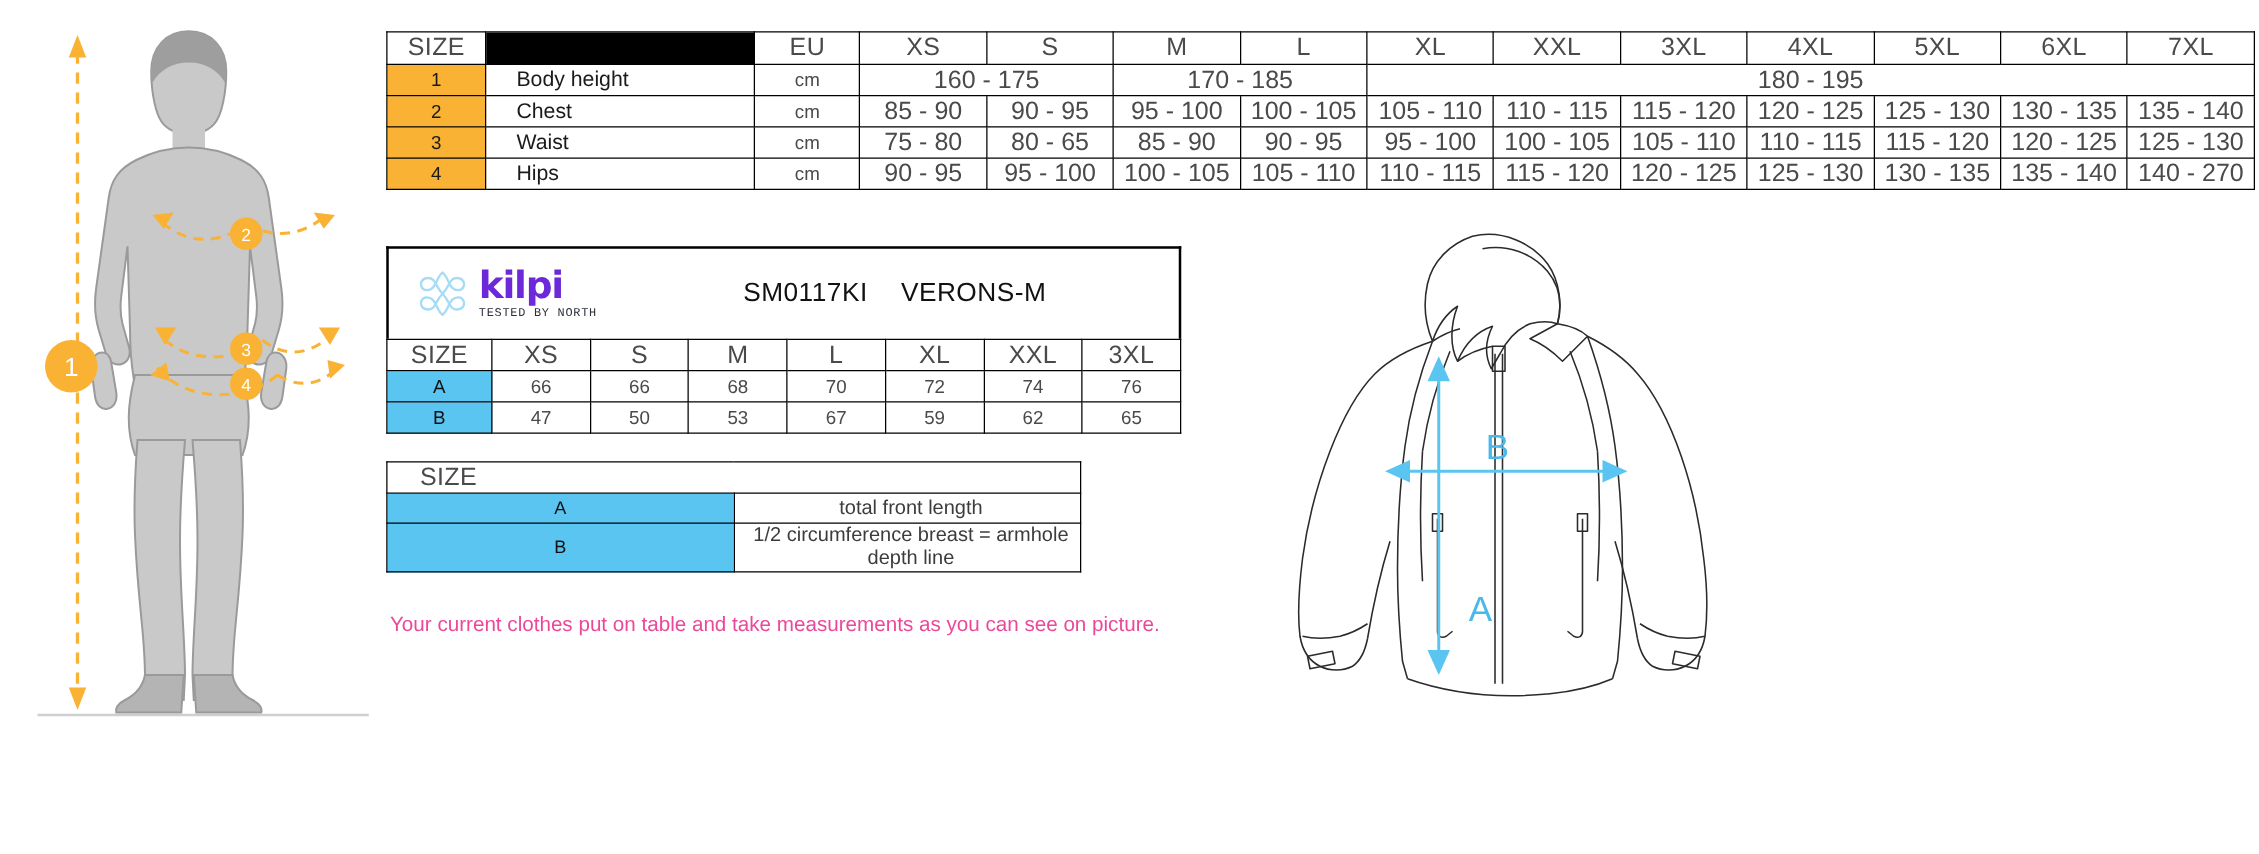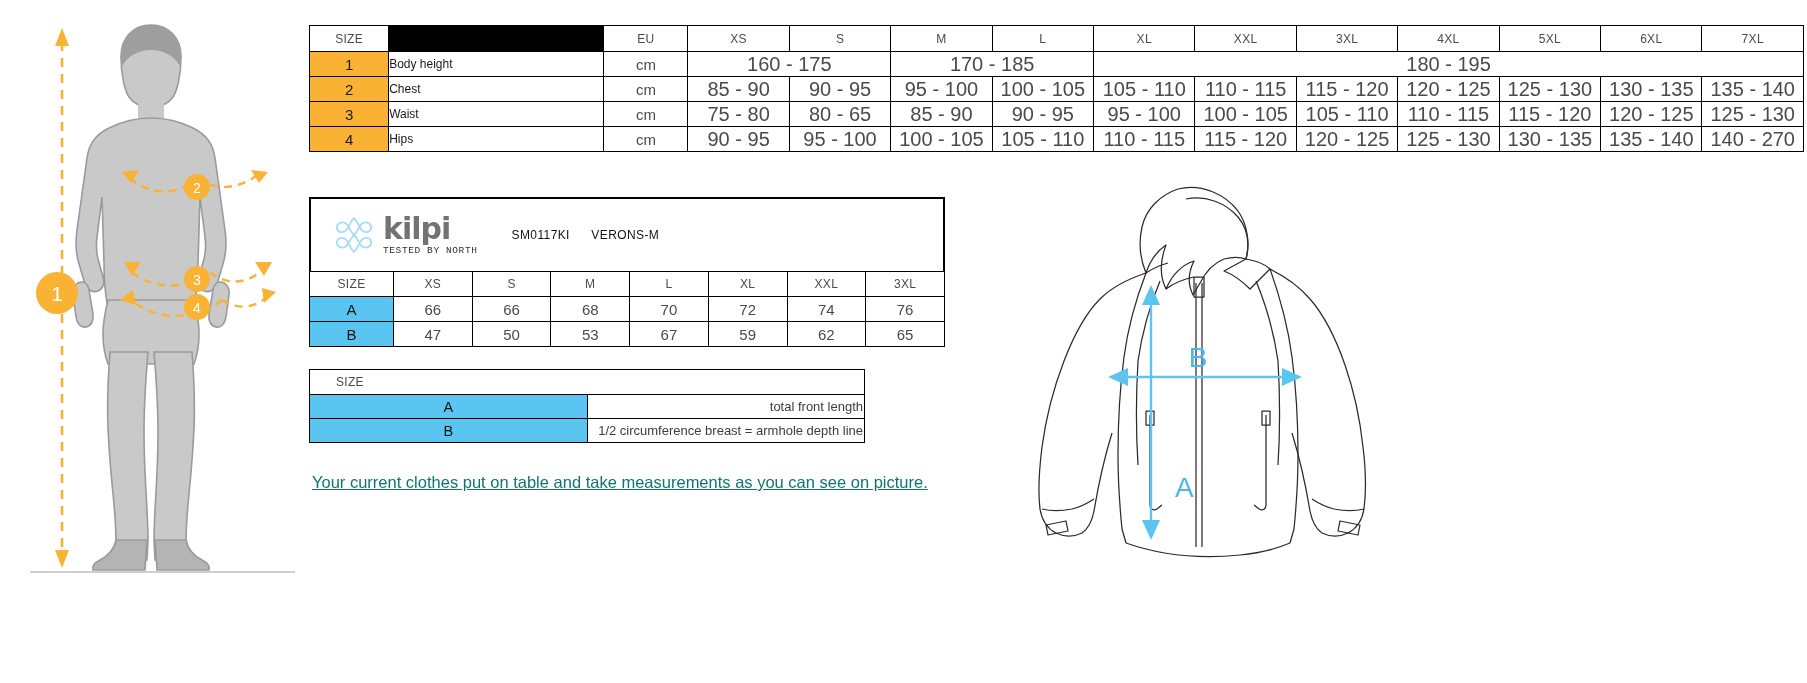--- a/index.html
+++ b/index.html
@@ -23,88 +23,88 @@
     text-align: center;
     vertical-align: middle;
     font-weight: normal;
     color: #4a4a4a;
     background: #fff;
   }
   .hdr-row th {
     background: #000;
     color: #ffffff;
     border: 1px solid #000;
-    font-size: 12px;
+    font-size: 20px;
     letter-spacing: .3px;
     height: 26px;
     padding: 0;
   }
   .hdr-row th.left-label { text-align: center; }
   .hdr-row th.blank { background:#000; }
   #top-table td { height: 25px; font-size: 20px; padding: 0 2px; }
   #top-table td.num {
     background: #F9B233;
     color: #1a1a1a;
     font-size: 15px;
   }
   #top-table td.part {
     text-align: left;
-    padding-left: 0;
+    padding-left: 24px;
     color: #1a1a1a;
-    font-size: 12px;
+    font-size: 17px;
   }
   #top-table td.unit { color: #4a4a4a; font-size: 15px; }
 
   
   #product-card {
     position: absolute; left: 309px; top: 197px;
     width: 636px; height: 74px;
     border: 2px solid #000; border-bottom: none;
     background: #fff;
     display: flex; align-items: center;
   }
   #brand-block { display: flex; align-items: center; margin-left: 22px; }
   #brand-mark { width: 42px; height: 42px; flex: 0 0 42px; }
   #brand-text { margin-left: 8px; display: flex; flex-direction: column; justify-content: center; }
   #brand-word {
     font-family: "DejaVu Sans", sans-serif;
     font-weight: bold; font-size: 30px; line-height: 28px;
-    color: #737373; letter-spacing: -1px;
+    color: #6d28d9; letter-spacing: -1px;
   }
   #brand-tag {
     font-family: Liberation Mono, monospace;
     font-size: 9.5px; letter-spacing: .6px;
     color: #2b2f38; margin-top: 2px; text-transform: uppercase;
   }
   #product-code {
-    margin-left: 34px; font-size: 12px; color: #111; letter-spacing: .4px;
+    margin-left: 117px; font-size: 21px; color: #111; letter-spacing: .4px;
   }
   #product-code .gap { display:inline-block; width: 14px; }
 
   
   #ab-table-wrap { position: absolute; left: 309px; top: 271px; width: 636px; }
   #ab-table td { height: 25px; font-size: 15px; }
   #ab-table td.code {
     background: #5BC5F2; color: #111; font-size: 15px;
   }
   #ab-table .hdr-row th { height: 25px; }
 
   
   #legend-wrap { position: absolute; left: 309px; top: 369px; width: 556px; }
   #legend-table td { height: 24px; font-size: 14.5px; }
   #legend-table td.code { background: #5BC5F2; color: #111; width: 84px; }
   #legend-table td.desc {
-    text-align: right; padding-left: 7px; color: #3c3c3c; font-size: 13px;
+    text-align: center; padding-left: 7px; color: #3c3c3c; font-size: 16px;
   }
   #legend-table .hdr-row th { height: 25px; text-align: left; padding-left: 26px; }
 
   
   #note {
-    position: absolute; left: 312px; top: 470px; width: 740px;
-    color: #0f766e; font-size: 16.5px; line-height: 25px; text-decoration: underline;
+    position: absolute; left: 312px; top: 488px; width: 740px;
+    color: #ec4899; font-size: 16.5px; line-height: 25px;
   }
 
   
   #jacket-panel { position: absolute; left: 1000px; top: 165px; width: 400px; height: 400px; }
 </style>
 </head>
 <body>
 
 <div id="root">
 

